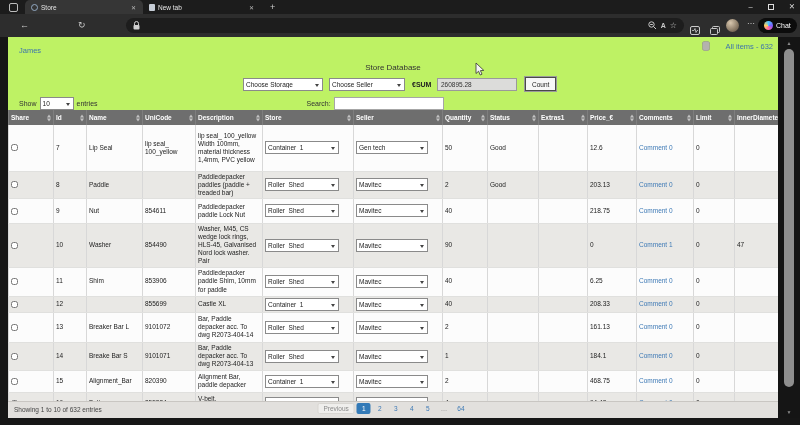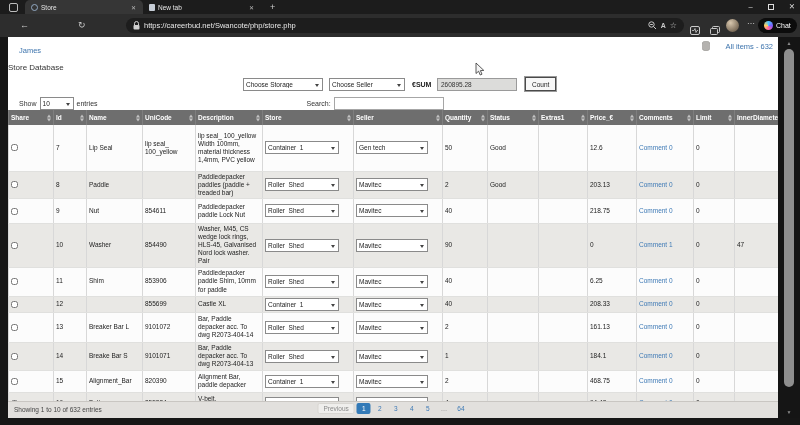--- a/index.html
+++ b/index.html
@@ -36,24 +36,24 @@
   .avatar{position:absolute;left:726px;top:5px;width:13px;height:13px;border-radius:50%;
           background:radial-gradient(circle at 35% 30%,#d8c7ae,#8a7a66 60%,#55493d)}
   .more{left:747px;top:5px;font-size:8px}
   .chatbtn{position:absolute;left:758px;top:4px;height:15px;background:#0c0c0c;border-radius:8px;
            display:flex;align-items:center;gap:3px;padding:0 6px;box-sizing:border-box}
   .chat-logo{width:9px;height:9px;border-radius:50%;
              background:conic-gradient(#4cc2ff,#7a5fff,#ff5fa2,#ffcf5f,#4cc2ff)}
   .chat-label{color:#ffffff;font-size:7px}
 
   
-  .pagearea{position:absolute;left:8px;top:37px;width:770px;height:381px;background:#ffffff;overflow:hidden}
+  .pagearea{position:absolute;left:8px;top:37px;width:770px;height:381px;background:#bef264;overflow:hidden}
   .james{position:absolute;left:11px;top:9px;font-size:7.5px;color:#3d74ad;text-decoration:none;cursor:pointer}
   .allitems{position:absolute;right:5px;top:4px;display:flex;align-items:center;gap:15px;font-size:7.5px;color:#3d74ad;cursor:pointer}
-  .title{position:absolute;left:0;right:0;top:26px;text-align:left;font-size:8px;color:#333}
+  .title{position:absolute;left:0;right:0;top:26px;text-align:center;font-size:8px;color:#333}
   .controls{position:absolute;left:0;top:41px;right:0;height:15px;font-size:7px;color:#222}
   .selwrap{position:relative;display:inline-block;background:#fff;border:1px solid #8a8a8a;height:13px;box-sizing:border-box;vertical-align:middle}
   .selwrap::after{content:"";position:absolute;right:3px;top:5px;border-left:2.5px solid transparent;border-right:2.5px solid transparent;border-top:3.5px solid #444;pointer-events:none}
   .selwrap select{appearance:none;-webkit-appearance:none;border:none;background:transparent;width:100%;height:11px;
                   font-size:6.5px;font-family:inherit;color:#222;padding:0 10px 0 2px;margin:0;outline:none}
   .sw-storage{position:absolute;left:235px;top:0;width:80px}
   .sw-seller{position:absolute;left:321px;top:0;width:76px}
   .sumlabel{position:absolute;left:404px;top:3px;font-weight:bold;font-size:7px}
   .suminput{position:absolute;left:429px;top:0;width:80px;height:13px;box-sizing:border-box;background:#dcdcda;
             border:1px solid #9a9a9a;font-size:6.5px;font-family:inherit;color:#333;padding:0 3px}
@@ -128,21 +128,20 @@
 <div class="toolbar">
   <span class="navbtn back">←</span>
   <span class="navbtn refresh">↻</span>
   <div class="urlbar">
     <span class="lock">
       <svg width="7" height="9" viewBox="0 0 7 9">
           <path d="M1.5 4V2.5a2 2 0 0 1 4 0V4" fill="none" stroke="#cfcfcf" stroke-width="1"></path>
           <rect x="0.5" y="4" width="6" height="4.5" rx="1" fill="#cfcfcf"></rect>
         </svg>
     </span>
-    <span class="url">https://careerbud.net/Swancote/php/store.php</span>
     <span class="urlspacer"></span>
     <span class="pill-ic">
       <svg width="9" height="9" viewBox="0 0 9 9">
           <circle cx="3.5" cy="3.5" r="2.7" fill="none" stroke="#c9c9c9" stroke-width="1"></circle>
           <line x1="2.2" y1="3.5" x2="4.8" y2="3.5" stroke="#c9c9c9" stroke-width="1"></line>
           <line x1="5.6" y1="5.6" x2="8" y2="8" stroke="#c9c9c9" stroke-width="1"></line>
         </svg>
     </span>
     <span class="readaloud">A</span>
     <span class="staric">☆</span>

